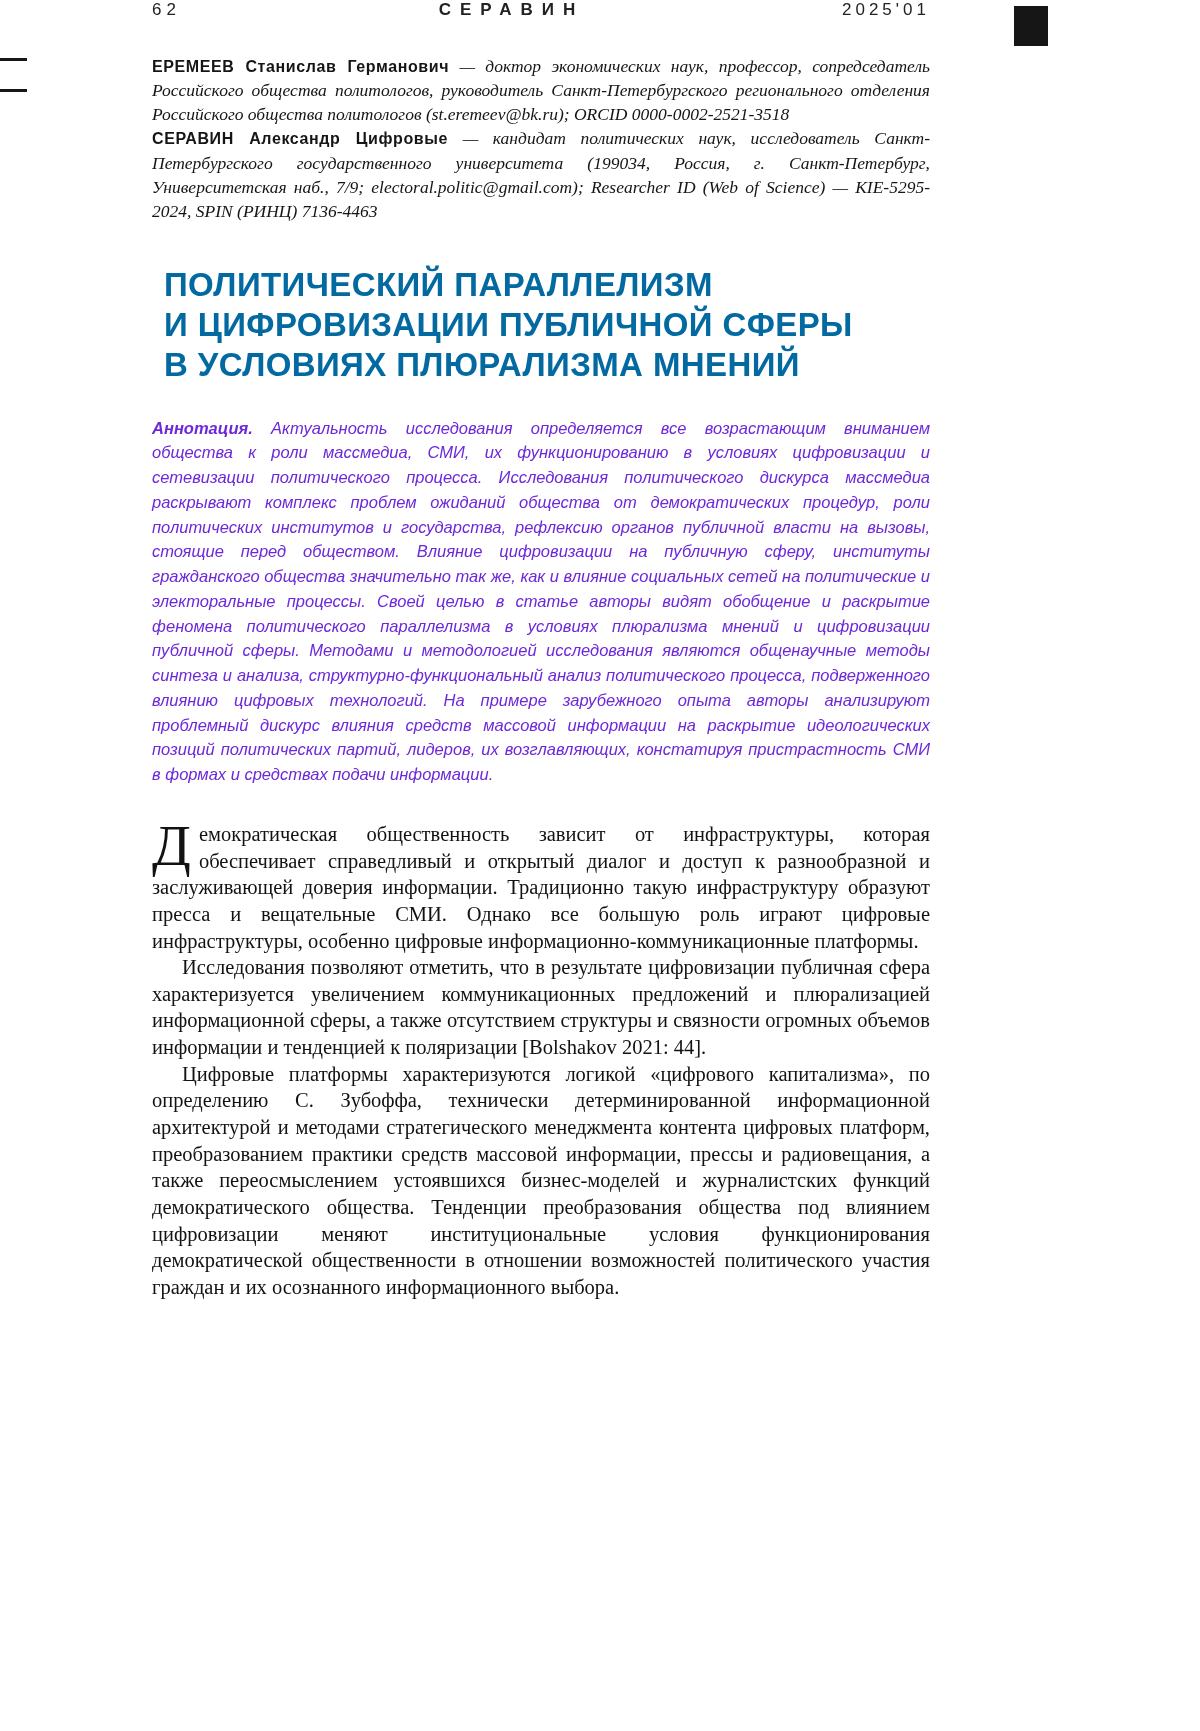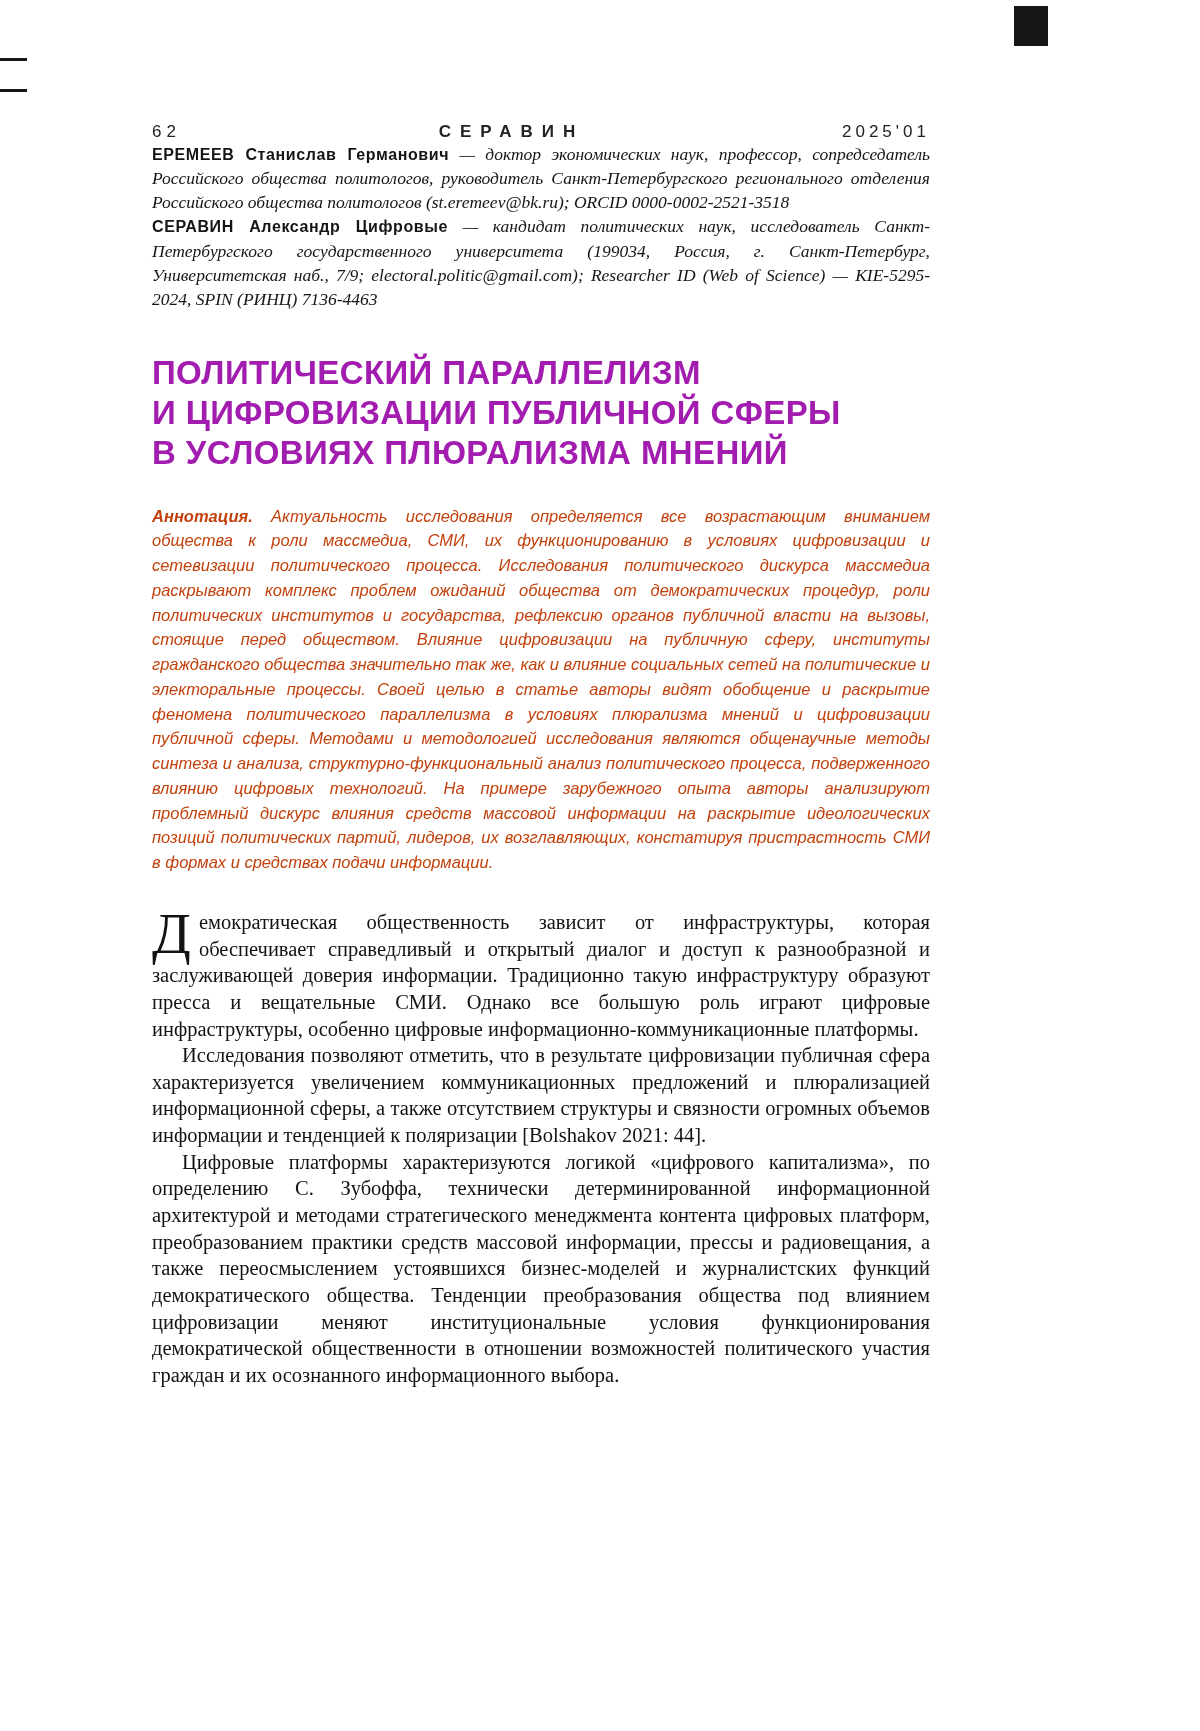--- a/index.html
+++ b/index.html
@@ -22,77 +22,76 @@
     height: 40px;
     background: #161616;
   }
   .reg-mark { position: absolute; left: 0; width: 27px; height: 3px; background: #161616; }
   .reg-mark.m1 { top: 58px; }
   .reg-mark.m2 { top: 89px; }
 
   .content {
     width: 778px;
     margin-left: 152px;
-    padding-top: 122px;
   }
 
   
   .runhead {
     display: flex;
     justify-content: space-between;
     align-items: baseline;
     font-family: "Liberation Sans", sans-serif;
     font-size: 17px;
     font-weight: 500;
     color: #222;
   }
   .runhead .pageno { letter-spacing: 5px; }
   .runhead .journal { letter-spacing: 9px; font-weight: 600; }
   .runhead .issue { letter-spacing: 4px; }
 
   
-  .authors { }
+  .authors { margin-top: 34px; }
   .author-p {
     margin: 0;
     font-family: "Liberation Serif", serif;
     font-style: italic;
     font-size: 17.5px;
     line-height: 1.38;
     text-align: justify;
     color: #151515;
   }
   .author-name {
     font-family: "Liberation Sans", sans-serif;
     font-style: normal;
     font-weight: bold;
     font-size: 16px;
     letter-spacing: 0.6px;
   }
 
   
   .title {
-    margin: 42px 0 0 0;
+    margin: 42px 0 0 12px;
     font-family: "Liberation Sans", sans-serif;
     font-weight: bold;
     font-size: 33px;
     line-height: 1.22;
     letter-spacing: 0.4px;
-    color: #a21caf;
+    color: #0369a1;
   }
   .title span { display: block; }
 
   
   .abstract {
     margin-top: 30px;
     font-family: "Liberation Sans", sans-serif;
     font-style: italic;
     font-size: 16.5px;
     line-height: 1.5;
     text-align: justify;
-    color: #c2410c;
+    color: #6d28d9;
   }
   .abstract p { margin: 0; }
   .ab-label { font-weight: bold; }
   .keywords { margin-top: 2px; }
 
   
   .bodytext {
     margin-top: 34px;
     font-size: 20.5px;
     line-height: 1.3;

